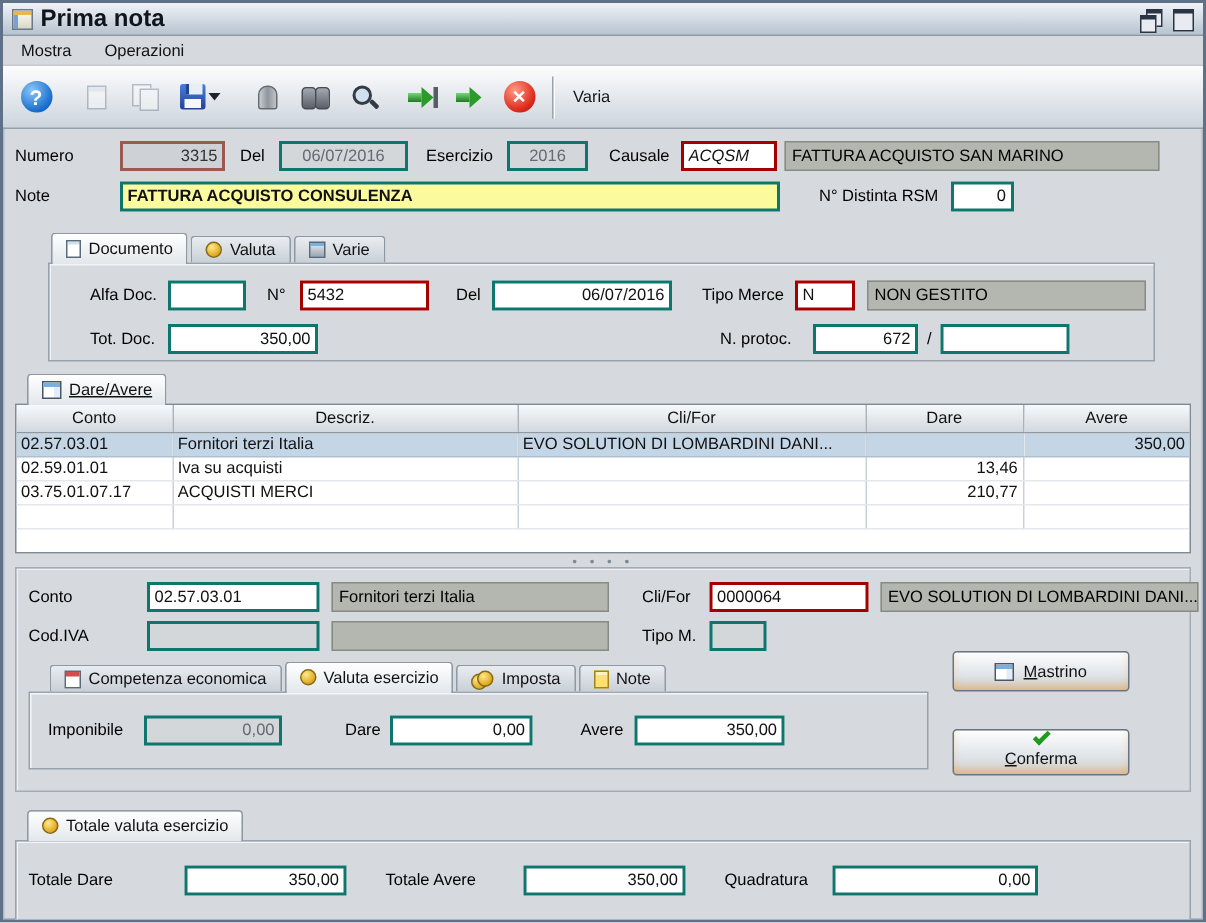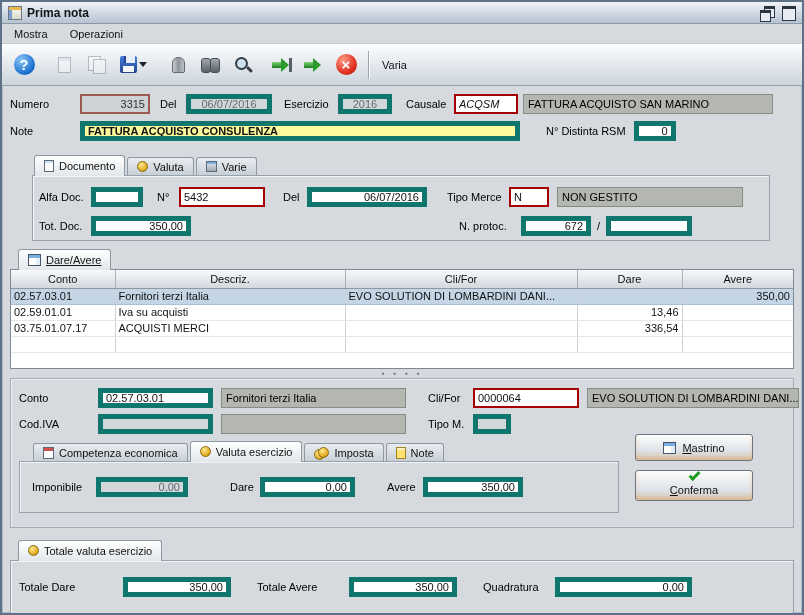--- a/index.html
+++ b/index.html
@@ -2,21 +2,21 @@
 <html><head>
 <meta charset="utf-8">
 <style>
   * { margin:0; padding:0; box-sizing:border-box; }
   html,body { width:804px; height:615px; font-family:"Liberation Sans",sans-serif; font-size:11px; color:#111; background:#fff; }
   .window { width:804px; height:615px; background:#d6dade; border:2px solid #5f7187; box-shadow:inset 0 0 0 1px #aeb9c6; overflow:hidden; display:flex; flex-direction:column; }
 
   
   .titlebar { height:22px; background:linear-gradient(#eff3f7,#b7c3d0); border-bottom:1px solid #8c99a8; display:flex; align-items:center; padding:0 6px; gap:5px; flex:none; }
   .app-icon { width:14px; height:14px; background:linear-gradient(#fcfcf4,#d8d8c8); border:1px solid #6d7787; box-shadow:inset 0 3px 0 #e8b84a, inset 3px 0 0 #7aa0d0; flex:none; }
-  .title { font-weight:bold; font-size:12px; color:#10151c; flex:1; }
+  .title { font-weight:bold; font-size:16px; color:#10151c; flex:1; }
   .win-controls { display:flex; gap:6px; }
   .wbtn { width:15px; height:13px; position:relative; cursor:default; }
   .i-restore::before { content:""; position:absolute; left:4px; top:0; width:9px; height:8px; border:1px solid #2a3442; border-top-width:3px; background:#e8ecf2; }
   .i-restore::after  { content:""; position:absolute; left:0; top:4px; width:9px; height:8px; border:1px solid #2a3442; border-top-width:3px; background:#e8ecf2; }
   .i-max::before { content:""; position:absolute; left:1px; top:0; width:12px; height:11px; border:1px solid #2a3442; border-top-width:3px; background:#e8ecf2; }
 
   
   .menubar { height:20px; background:#d6dade; display:flex; align-items:center; gap:14px; padding:0 8px; border-bottom:1px solid #c2c9d1; flex:none; }
   .menu-item { padding:2px 4px; cursor:default; }
 
@@ -47,21 +47,21 @@
   .i-search::after { content:""; position:absolute; left:13px; top:13px; width:7px; height:3px; background:#343b44; transform:rotate(45deg); border-radius:1px; }
   .i-arrow { position:relative; width:20px; height:14px; }
   .i-arrow .bar { position:absolute; left:0; top:4px; width:9px; height:6px; background:linear-gradient(#7ad47a,#1f7a1f); }
   .i-arrow .tip { position:absolute; left:9px; top:0; width:0; height:0; border-left:8px solid #2a9a2a; border-top:7px solid transparent; border-bottom:7px solid transparent; }
   .i-arrow .door { position:absolute; right:0; top:0; width:3px; height:14px; background:#555e66; }
   .i-cancel { width:21px; height:21px; border-radius:50%; background:radial-gradient(circle at 35% 30%, #ff9a86, #e03020 62%, #a01208); color:#fff; font-weight:bold; font-size:15px; display:flex; align-items:center; justify-content:center; }
   .i-cancel::after { content:"×"; margin-top:-1px; }
 
   
   .lbl { white-space:nowrap; color:#000; flex:none; }
-  .inp { height:20px; border:5px solid #0f766e; background:#fff; padding:0 3px; font:11px "Liberation Sans",sans-serif; color:#111; flex:none; }
+  .inp { height:20px; border:2px solid #0f766e; background:#fff; padding:0 3px; font:11px "Liberation Sans",sans-serif; color:#111; flex:none; }
   .inp.r { text-align:right; } .inp.c { text-align:center; }
   .inp.req { border:2px solid #a40000; }
   .inp.dis { background:#d3d7da; color:#636a71; }
   .inp.acc { border:2px solid #9b5a50; background:#ced2d6; color:#333; text-align:right; }
   .inp.yel { background:#fbfa9d; }
   .ro { height:20px; background:#b3b7af; border:1px solid #878b84; padding:3px 4px 0; color:#000; overflow:hidden; white-space:nowrap; flex:none; }
 
   
   .header-panel { padding:8px 8px 4px; flex:none; }
   .hrow { display:flex; align-items:center; margin-bottom:7px; }
@@ -76,21 +76,21 @@
   .ti-misc { width:11px; height:11px; background:linear-gradient(#e8ecf0,#9aa6b2); border:1px solid #5a6a7a; box-shadow:inset 0 2px 0 #7ab0e0; flex:none; }
   .ti-table { width:13px; height:12px; background:#fff; border:1px solid #46566a; box-shadow:inset 0 3px 0 #7ab0e0, inset -4px 0 0 #e4edf6; flex:none; }
   .ti-cal { width:11px; height:12px; background:#fff; border:1px solid #5a6a7a; box-shadow:inset 0 3px 0 #d05050; flex:none; }
   .ti-coins { position:relative; width:15px; height:12px; flex:none; }
   .ti-coins::before,.ti-coins::after { content:""; position:absolute; width:9px; height:9px; border-radius:50%; background:radial-gradient(circle at 35% 30%, #ffe98a, #e0a820 70%, #a87808); border:1px solid #8a6a10; }
   .ti-coins::before { left:0; top:2px; } .ti-coins::after { right:0; top:0; }
   .ti-note { width:10px; height:12px; background:#ffe070; border:1px solid #a08420; box-shadow:inset 0 2px 0 #fff3bd; flex:none; }
 
   
   .doc-area { margin:2px 32px 0 30px; flex:none; }
-  .doc-panel { height:66px; padding:11px 8px 8px 6px; }
+  .doc-panel { height:66px; padding:11px 8px 8px 27px; }
   .prow { display:flex; align-items:center; margin-bottom:9px; }
 
   
   .grid-area { margin:7px 8px 0; flex:none; }
   .grid-area .tabs-row { margin-left:8px;text-decoration:underline; }
   .table-wrap { border:1px solid #7f8a95; background:#fff; height:100px; overflow:hidden; }
   table { width:100%; border-collapse:collapse; table-layout:fixed; }
   th { height:18px; font-weight:normal; background:linear-gradient(#f7f9fb,#d2d8de); border-right:1px solid #aab2ba; border-bottom:1px solid #8e98a2; padding:0 3px; overflow:hidden; white-space:nowrap; }
   th:last-child { border-right:none; }
   td { height:16px; padding:0 3px; border-right:1px solid #c9d0d7; border-bottom:1px solid #e4e8ec; white-space:nowrap; overflow:hidden; }
@@ -101,21 +101,21 @@
   
   .splitter { height:9px; margin:0 8px; display:flex; align-items:center; justify-content:center; color:#7e8894; font-size:9px; letter-spacing:3px; flex:none; }
   .splitter::after { content:"• • • •"; }
 
   
   .detail-box { margin:0 8px; border:1px solid #a2acb6; box-shadow:inset 1px 1px 0 #eef2f5; padding:9px 8px 8px; height:150px; flex:none; }
   .drow { display:flex; align-items:center; margin-bottom:6px; }
   .detail-lower { display:flex; margin-top:4px; }
   .vg-group { width:600px; flex:none; }
   .vg-panel { height:52px; display:flex; align-items:center; padding:0 12px; }
-  .buttons-col { margin-left:16px; display:flex; flex-direction:column; gap:9px; margin-top:-6px; }
+  .buttons-col { margin-left:16px; display:flex; flex-direction:column; gap:25px; margin-top:-6px; }
   .btn { display:flex; align-items:center; justify-content:center; gap:6px; width:118px; border:1px solid #6a7480; border-radius:3px; background:linear-gradient(#fdfdfd,#e2e6ea 55%,#cfd4d9); box-shadow:inset 0 -5px 7px -3px rgba(238,150,40,.6), inset 0 1px 0 #fff; cursor:default; }
   .btn .label { display:block; }
   .btn .label::first-letter { text-decoration:underline; }
   .btn-mastrino { height:27px; }
   .btn-conferma { height:31px;flex-direction:column; }
   .i-check { width:11px; height:6px; border-left:3px solid #1f9a1f; border-bottom:3px solid #1f9a1f; transform:rotate(-45deg); margin-top:-4px; flex:none; }
 
   
   .totals-group { margin:11px 8px 0; flex:none; }
   .totals-group .tabs-row { margin-left:8px; }
@@ -281,21 +281,21 @@
             <td>02.59.01.01</td>
             <td>Iva su acquisti</td>
             <td></td>
             <td class="num">13,46</td>
             <td class="num"></td>
           </tr>
           <tr>
             <td>03.75.01.07.17</td>
             <td>ACQUISTI MERCI</td>
             <td></td>
-            <td class="num">336,54</td>
+            <td class="num">210,77</td>
             <td class="num"></td>
           </tr>
           <tr>
             <td></td>
             <td></td>
             <td></td>
             <td class="num"></td>
             <td class="num"></td>
           </tr>
         </tbody>

